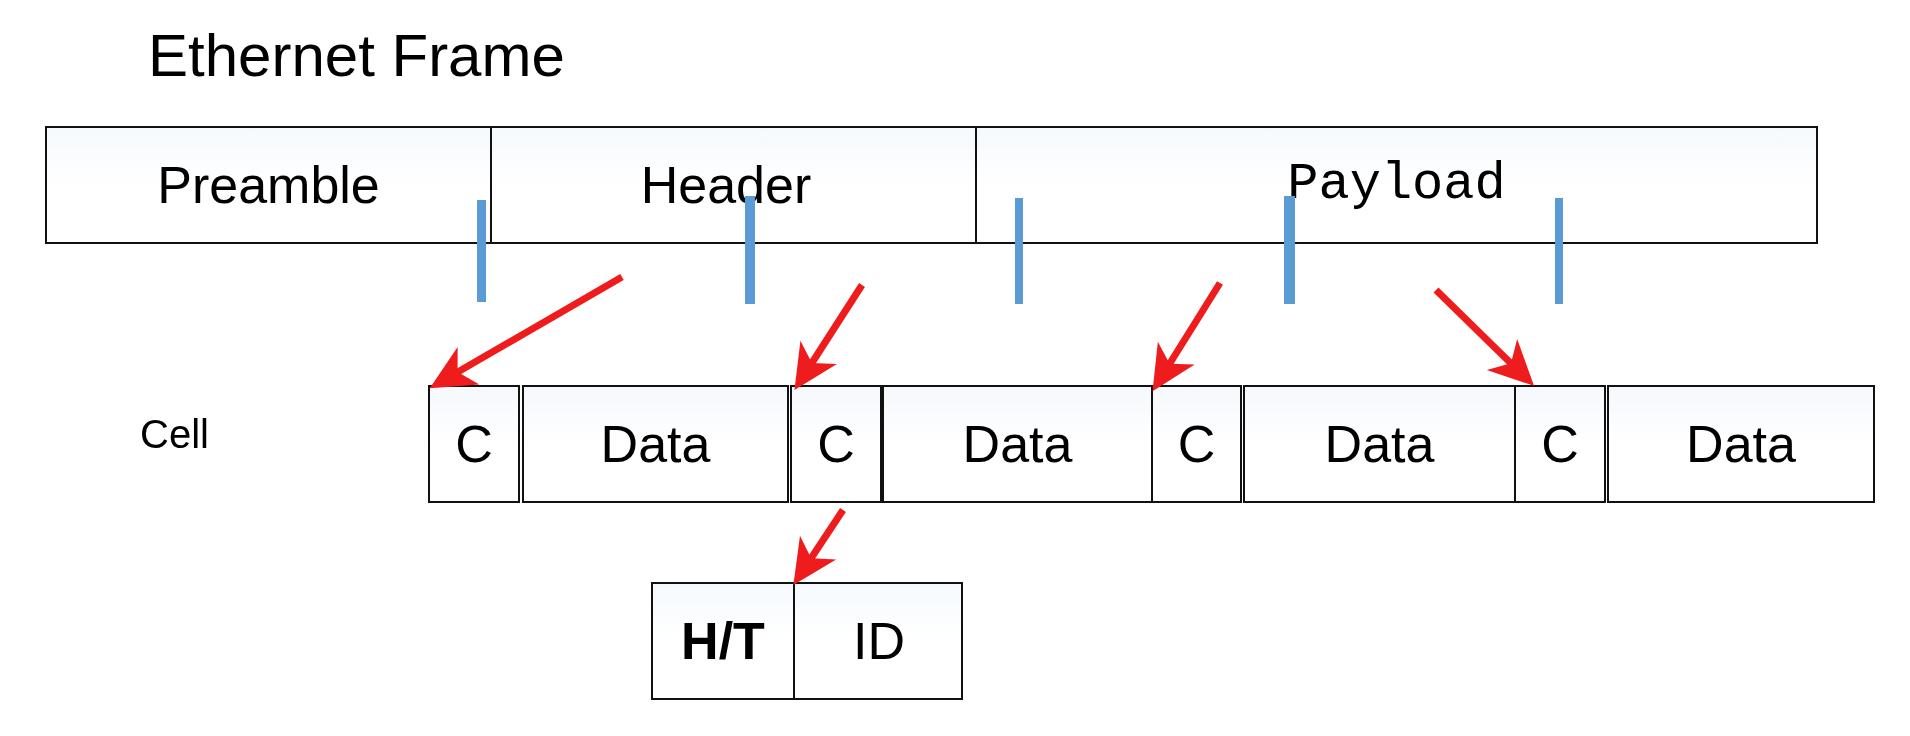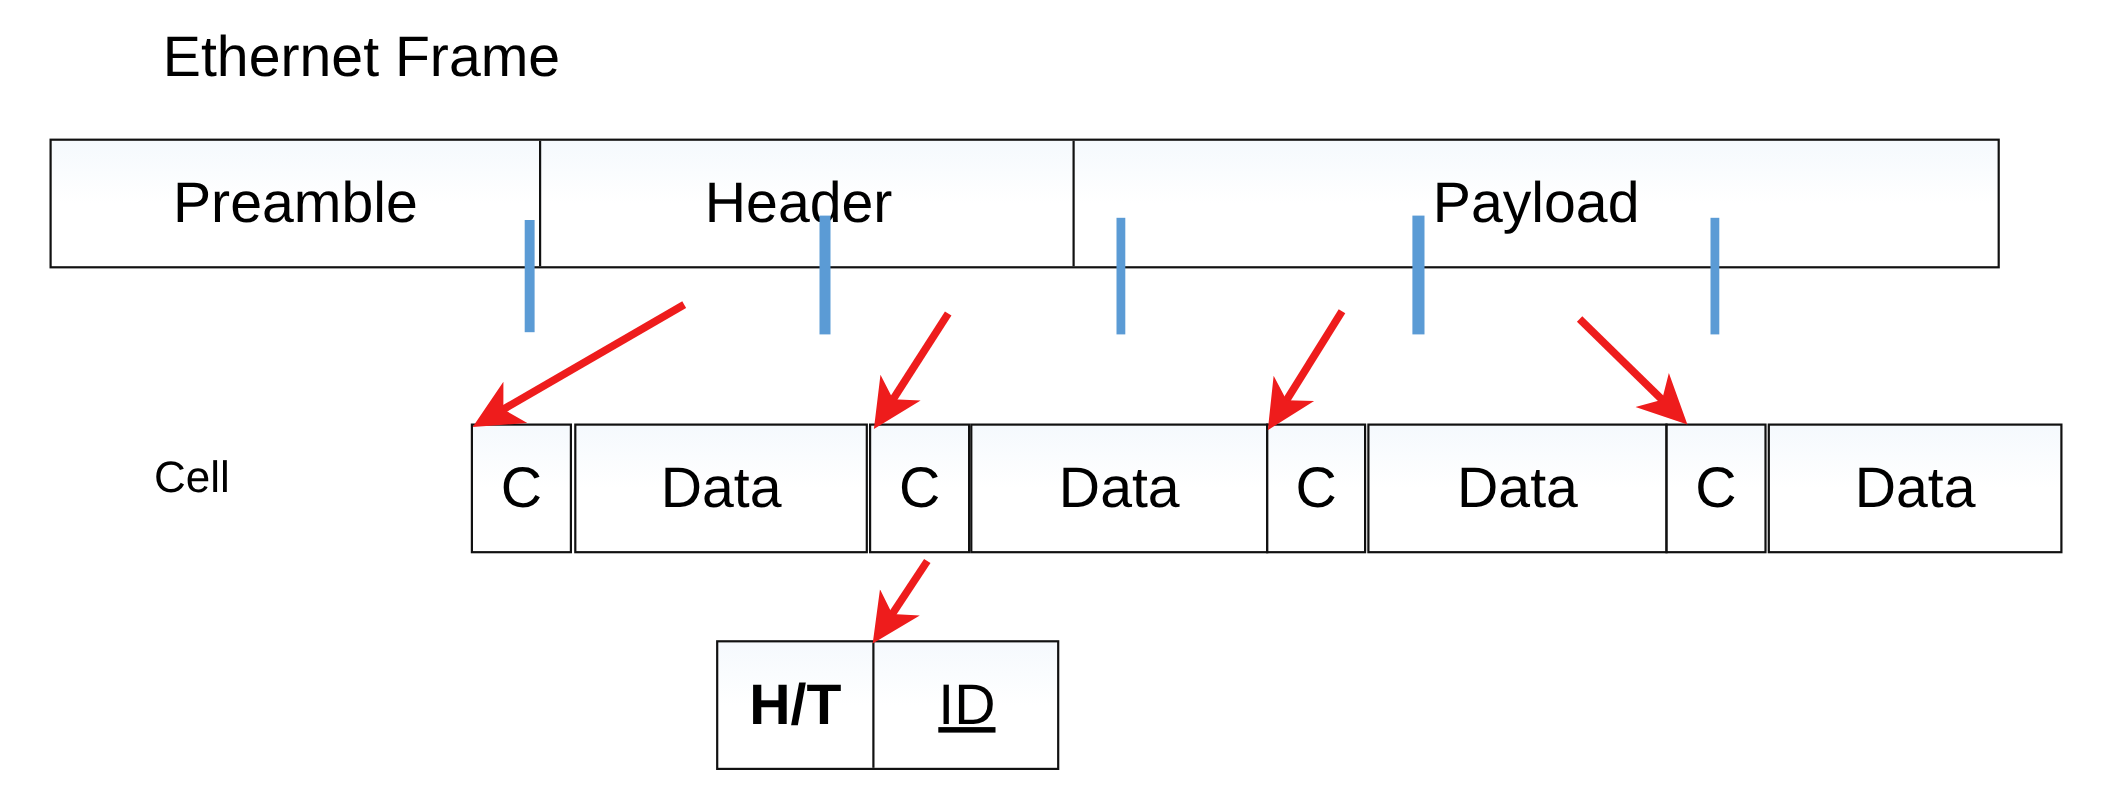--- a/index.html
+++ b/index.html
@@ -23,21 +23,21 @@
     line-height: 1;
     color: #000000;
     letter-spacing: 0px;
   }
 
   
   #title {
     position: absolute;
     left: 148px;
     top: 26px;
-    font-size: 52px;
+    font-size: 60px;
     line-height: 1;
     color: #000000;
     white-space: nowrap;
   }
 
   
   #frame-row {
     position: absolute;
     left: 45px;
     top: 114px;
@@ -150,21 +150,21 @@
     <div class="frame-cell" style="left:0px; width:443px;">
       <span class="label-text">Preamble</span>
     </div>
     <div class="frame-div" style="left:443px;"></div>
 
     <div class="frame-cell" style="left:445px; width:468px;text-align:center;">
       <span class="label-text">Header</span>
     </div>
     <div class="frame-div" style="left:928px;"></div>
 
-    <div class="frame-cell" style="left:930px; width:839px;">
+    <div class="frame-cell" style="left:930px; width:839px;font-family:Liberation Mono, monospace;">
       <span class="label-text">Payload</span>
     </div>
   </div>
 
   <div class="tick" style="left:477px; top:200px; width:9px;  height:102px;"></div>
   <div class="tick" style="left:745px; top:196px; width:10px; height:108px;"></div>
   <div class="tick" style="left:1015px; top:198px; width:8px;  height:106px;"></div>
   <div class="tick" style="left:1284px; top:196px; width:11px; height:108px;"></div>
   <div class="tick" style="left:1555px; top:198px; width:8px;  height:106px;"></div>
 
@@ -195,21 +195,21 @@
     <div class="cell-box" style="left:1179px; width:268px;">
       <span class="label-text">Data</span>
     </div>
   </div>
 
   <div id="subcell-row">
     <div class="subcell" style="left:0px; width:140px;font-weight:bold;">
       <span class="label-text">H/T</span>
     </div>
     <div class="subcell-div" style="left:140px;"></div>
-    <div class="subcell" style="left:142px; width:168px;text-decoration:underline;">
+    <div class="subcell" style="left:142px; width:168px;">
       <span class="label-text">ID</span>
     </div>
   </div>
 
   <svg id="arrows" viewBox="0 0 1910 736">
     <defs>
       <marker id="ahead" markerWidth="7" markerHeight="7" refX="5.2" refY="3.5" orient="auto" markerUnits="strokeWidth">
         <path d="M0,0.4 L6.4,3.5 L0,6.6 L1.8,3.5 Z" fill="#ee1c1c"></path>
       </marker>
     </defs>

